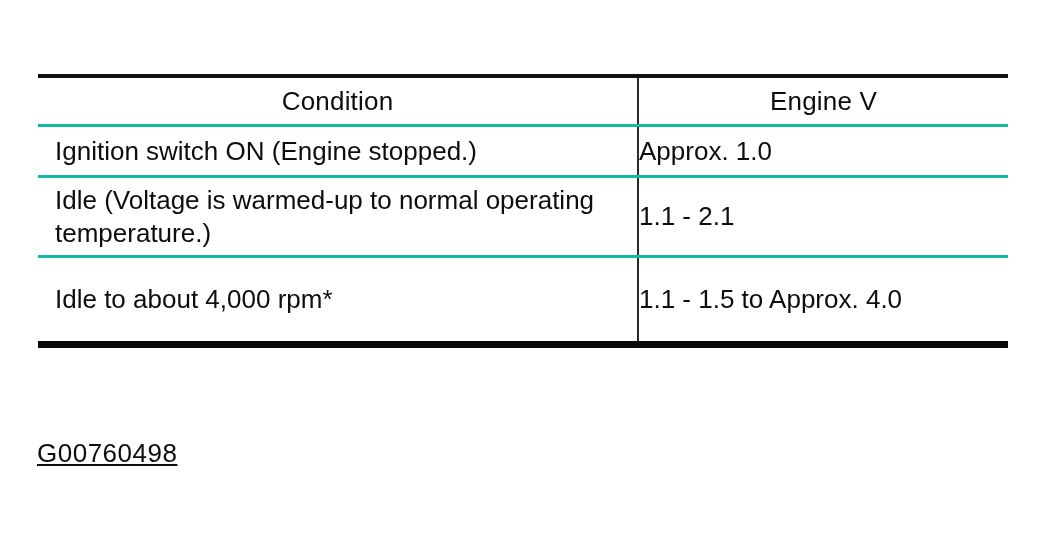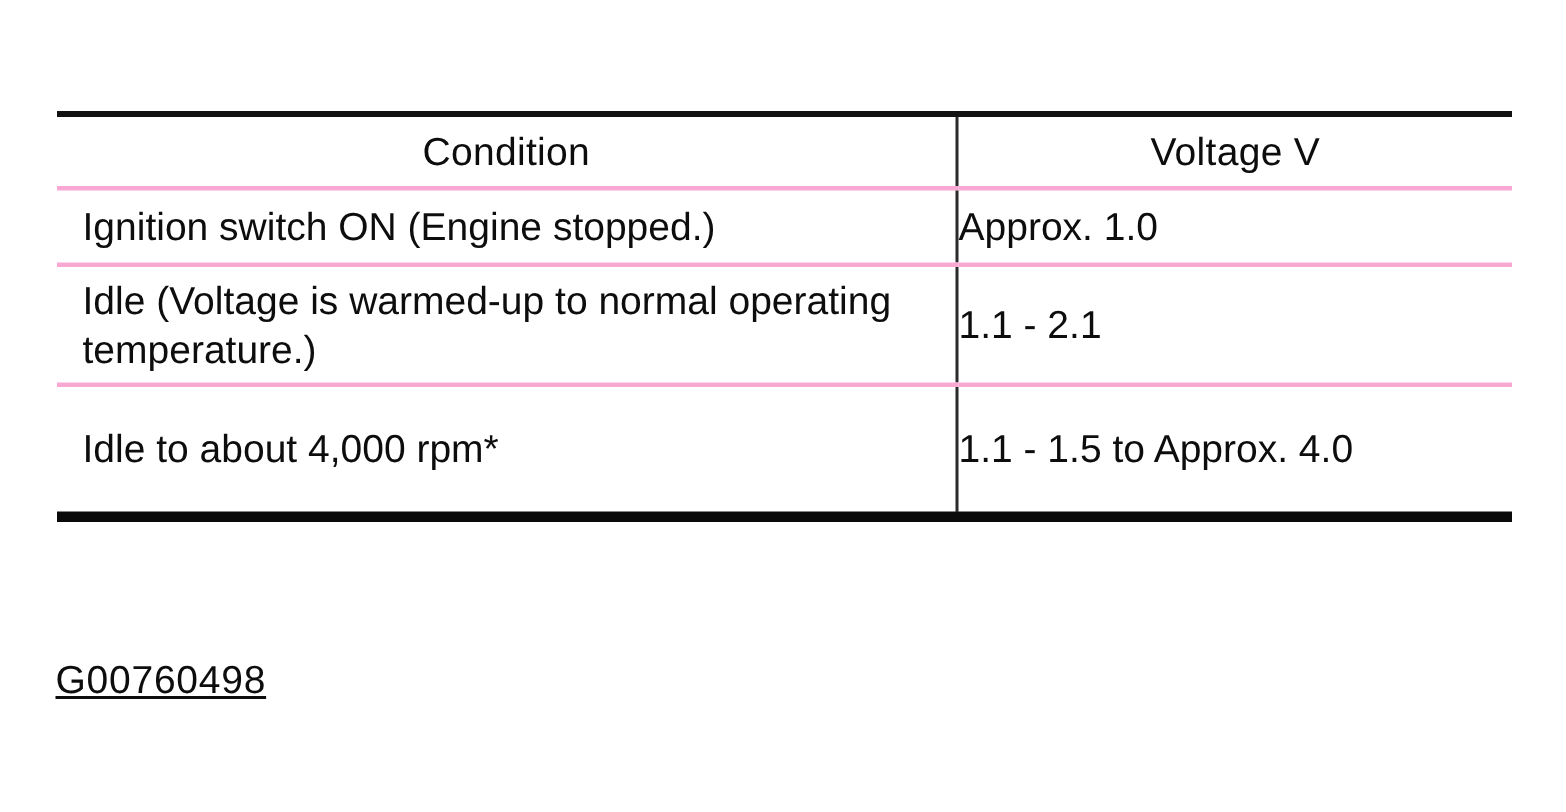--- a/index.html
+++ b/index.html
@@ -22,21 +22,21 @@
     top: 74px;
     width: 970px;
     border-collapse: collapse;
     table-layout: fixed;
     border-top: 4px solid #121212;
     border-bottom: 7px solid #0a0a0a;
     font-size: 26px;
     color: #0d0d0d;
   }
   .spec th, .spec td {
-    border-bottom: 3px solid #f9a8d4;
+    border-bottom: 3px solid #14b8a6;
     font-weight: normal;
     padding: 0;
     vertical-align: middle;
   }
   .spec th:first-child, .spec td:first-child {
     width: 599px;
     border-right: 2px solid #2a2a2a;
   }
   .spec thead th {
     height: 46px;
@@ -74,21 +74,21 @@
 </style>
 </head>
 <body>
 
 <div class="page">
 
   <table class="spec">
     <thead>
       <tr>
         <th>Condition</th>
-        <th>Voltage V</th>
+        <th>Engine V</th>
       </tr>
     </thead>
     <tbody>
       <tr>
         <td class="cond">Ignition switch ON (Engine stopped.)</td>
         <td class="volt">Approx. 1.0</td>
       </tr>
       <tr>
         <td class="cond">Idle (Voltage is warmed-up to normal operating temperature.)</td>
         <td class="volt">1.1 - 2.1</td>

